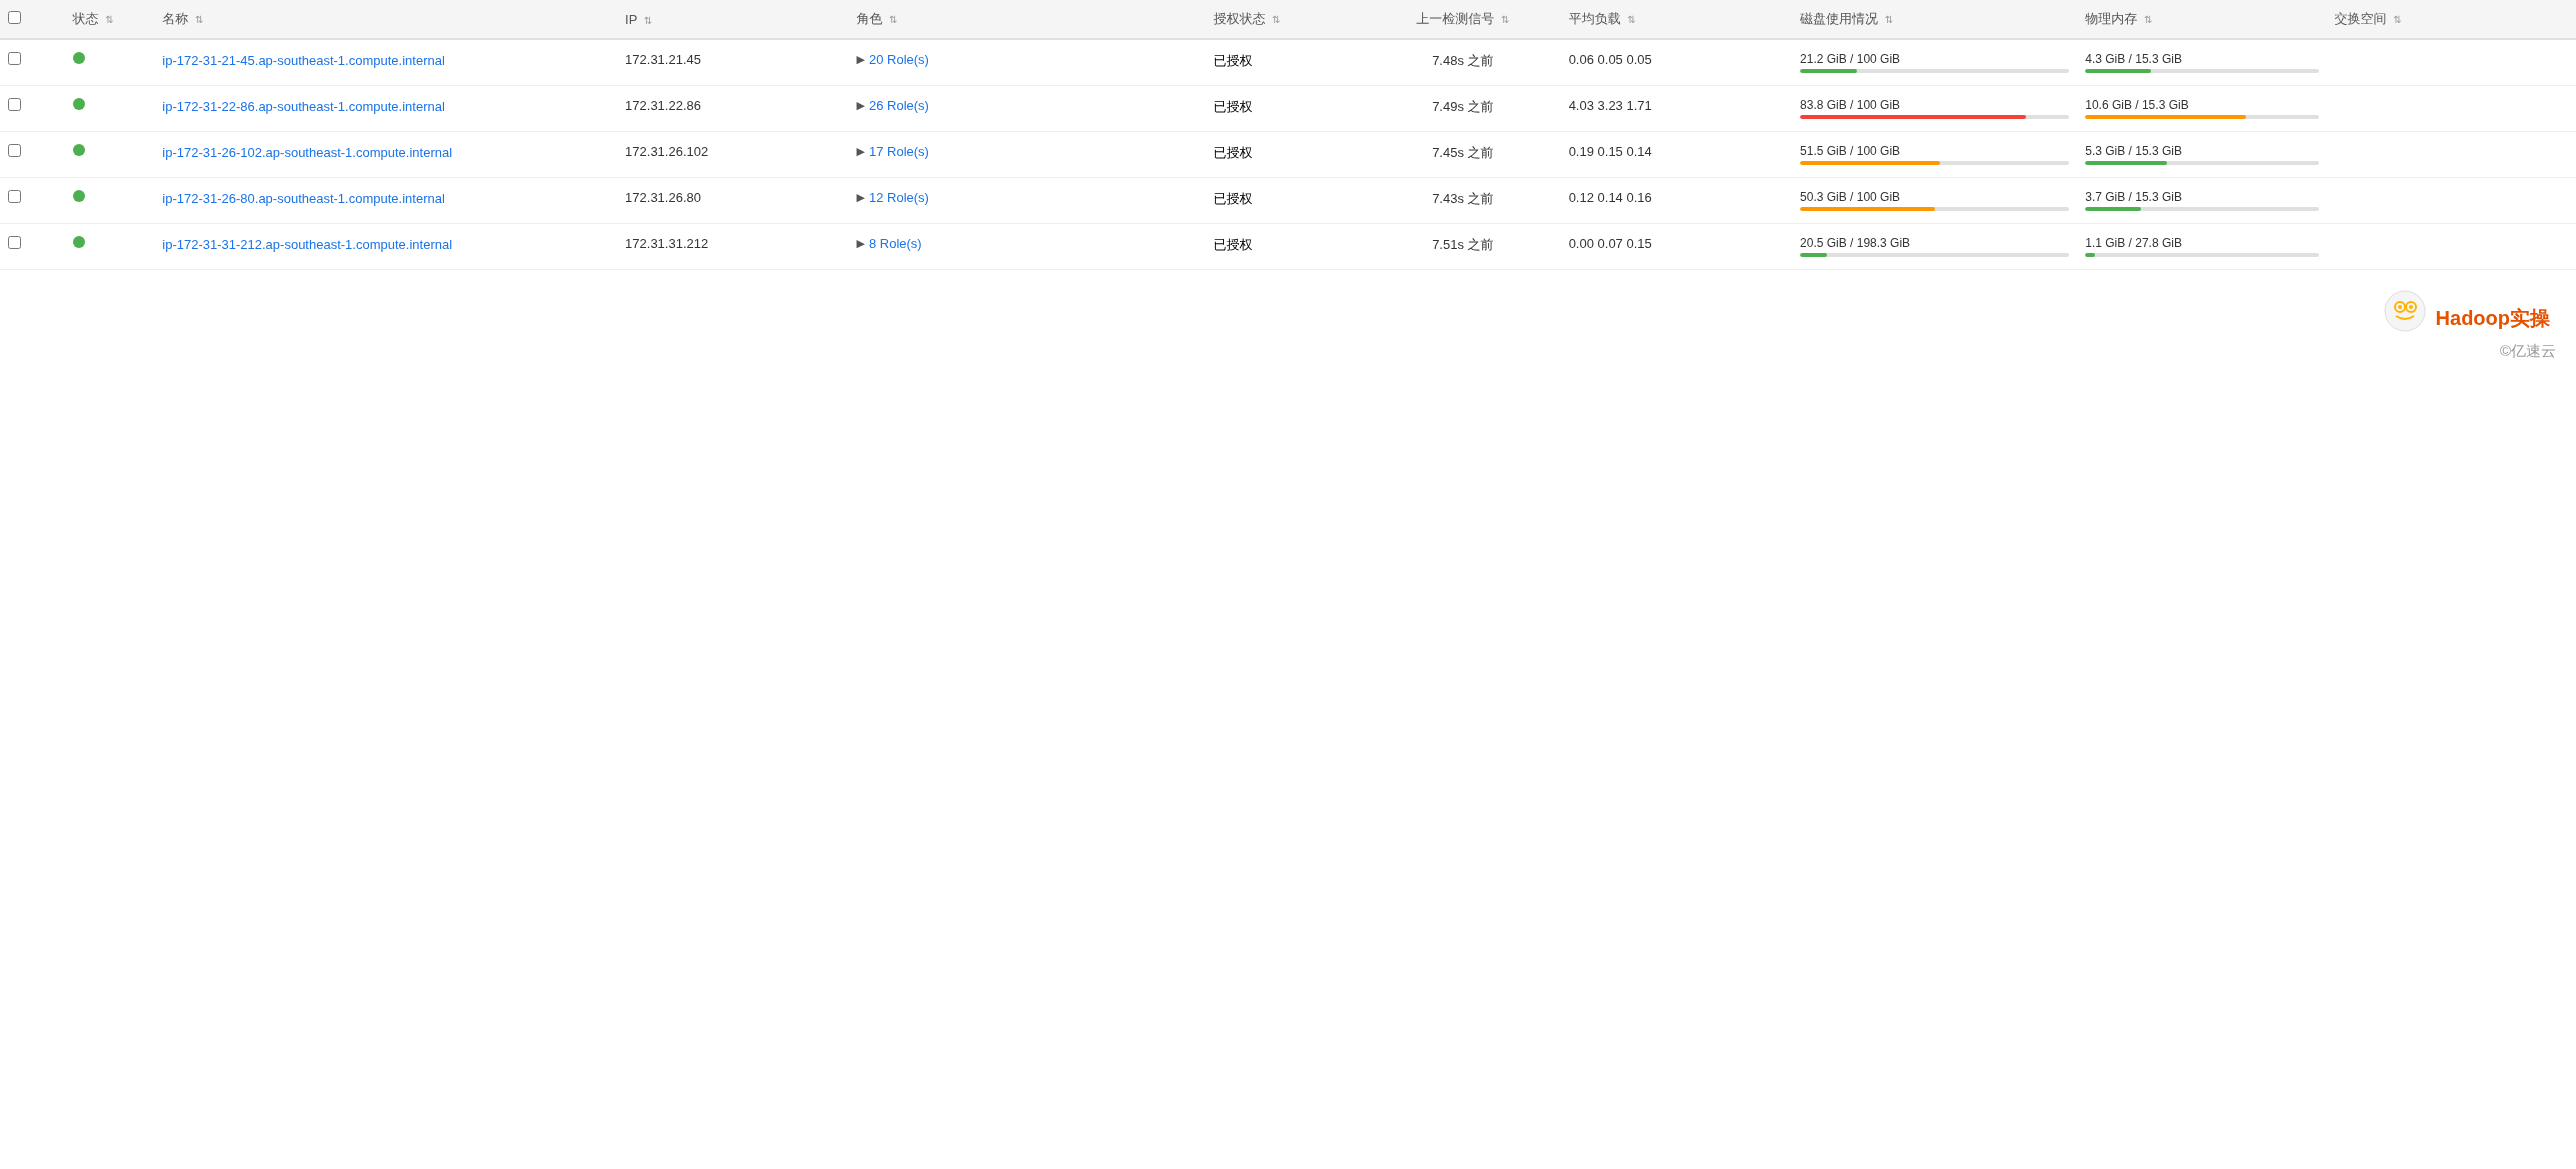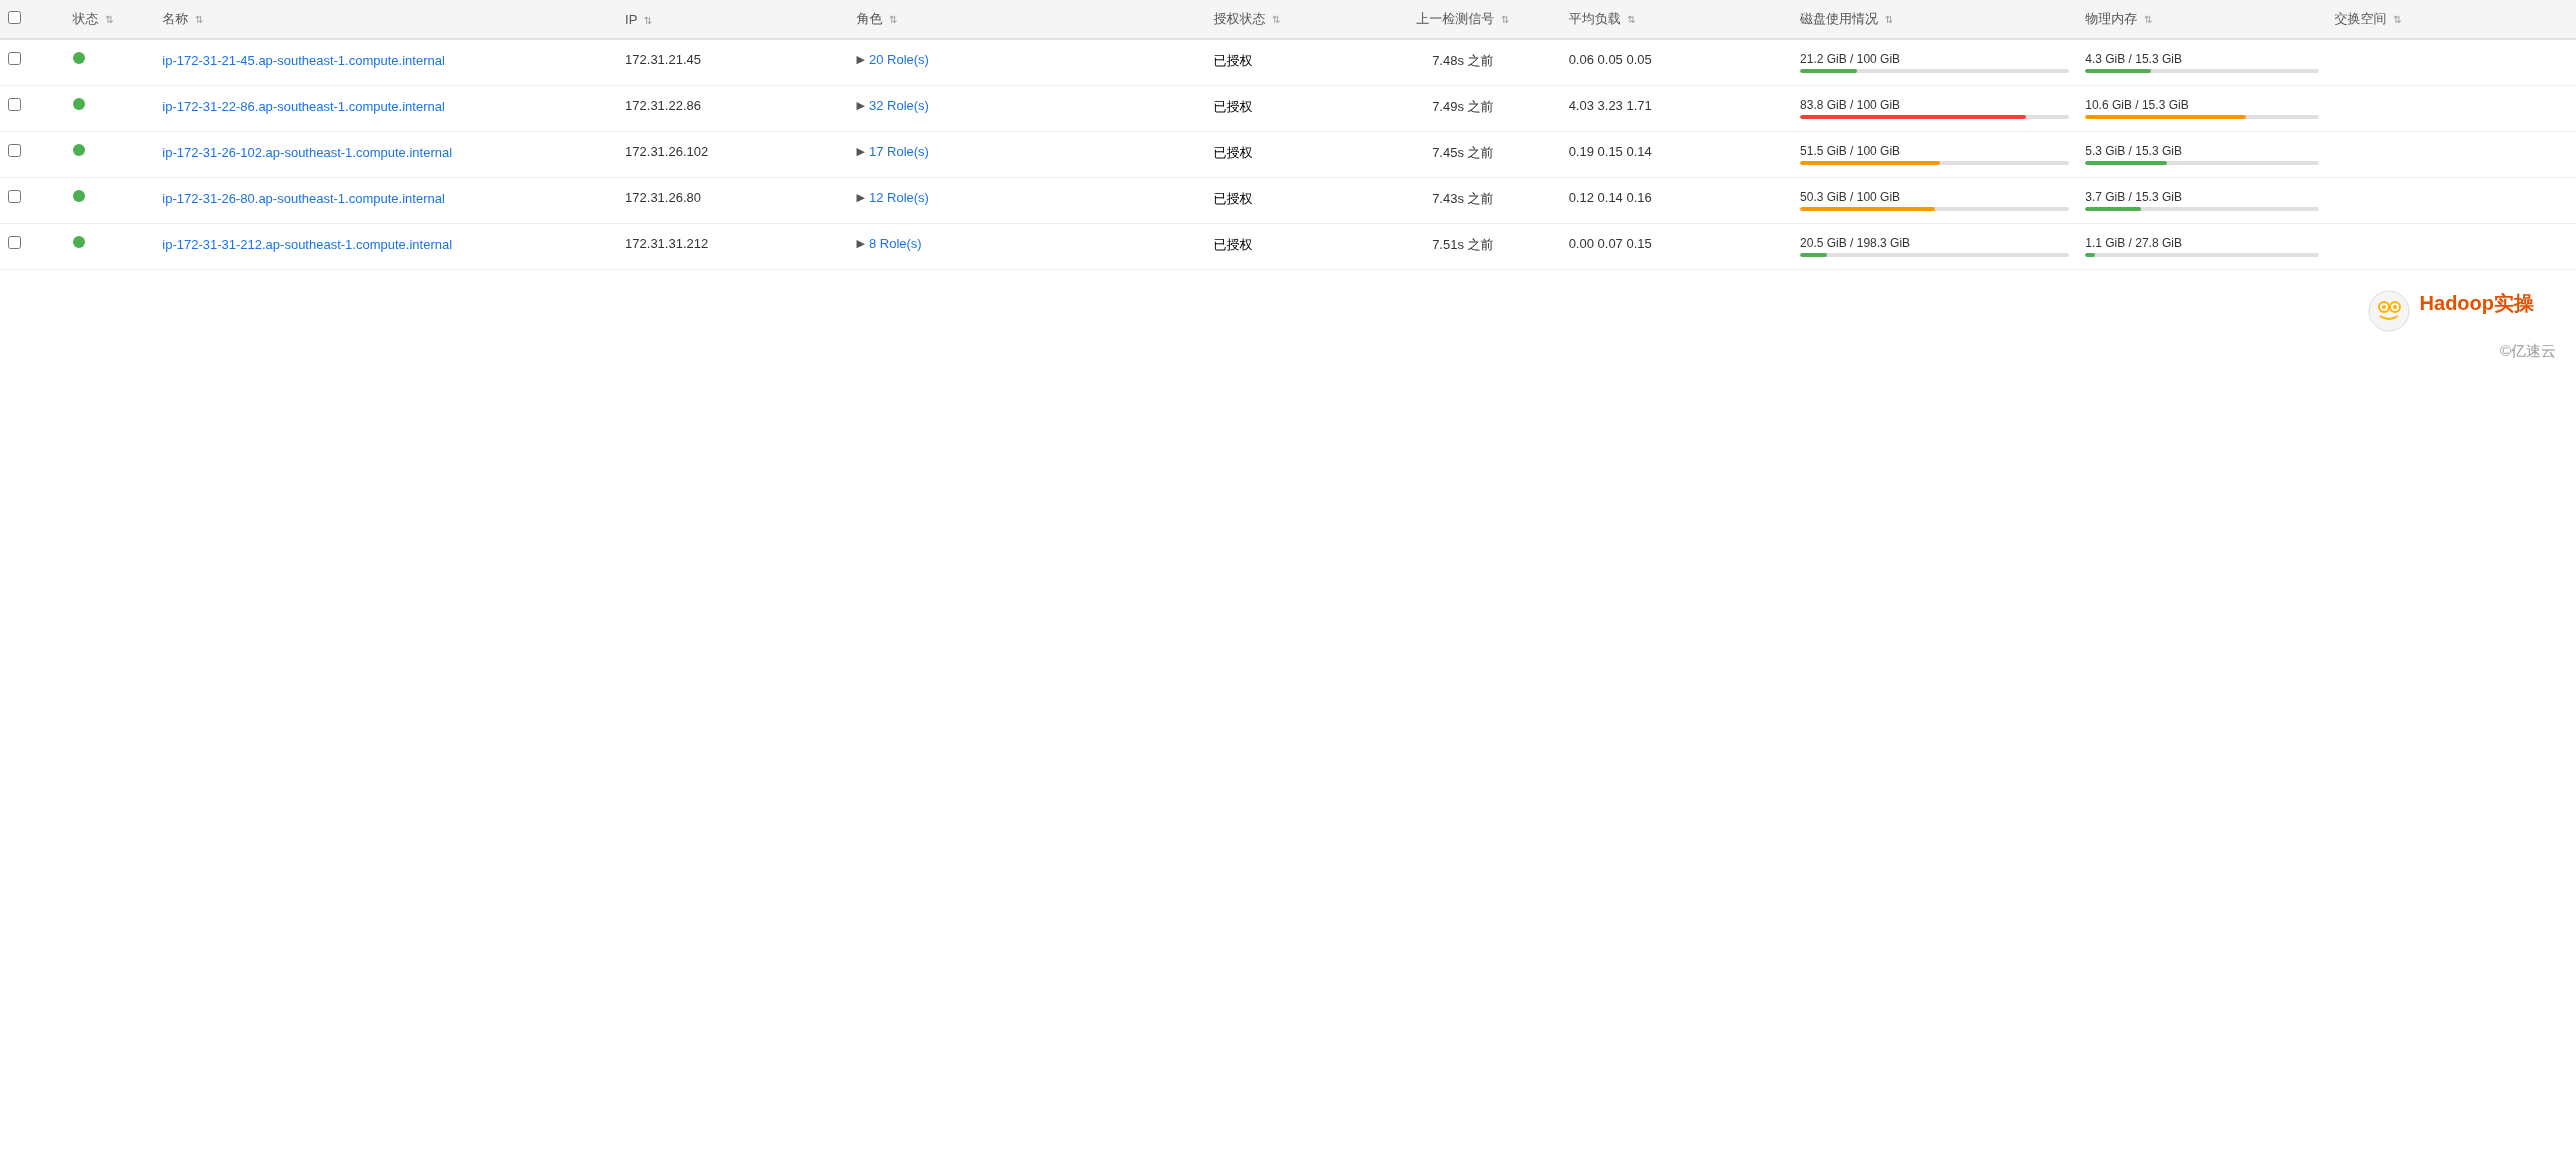--- a/index.html
+++ b/index.html
@@ -113,22 +113,22 @@
       border-radius: 2px;
     }
     .bar-green { background: #4caf50; }
     .bar-orange { background: #ff9800; }
     .bar-red { background: #f44336; }
 
     
     .footer-branding {
       display: flex;
       justify-content: flex-end;
-      align-items: flex-start;
-      padding: 20px 42px 10px;
+      align-items: flex-end;
+      padding: 20px 26px 10px;
       gap: 10px;
     }
     .brand-text {
       font-size: 20px;
       color: #e65100;
       font-weight: 600;
     }
     .ali-brand {
       font-size: 15px;
       color: #999;
@@ -251,21 +251,21 @@
       </td>
       <td class="name-col">
         <span class="node-name">ip-172-31-22-86.ap-southeast-1.compute.internal</span>
       </td>
       <td class="ip-col">
         <span>172.31.22.86</span>
       </td>
       <td class="role-col relative-cell">
         <span class="role-link">
           <span class="arrow-icon">▶</span>
-          <span>32 Role(s)</span>
+          <span>26 Role(s)</span>
         </span>
       </td>
       <td class="auth-col">
         <span class="auth-badge">已授权</span>
       </td>
       <td class="signal-col">
         <span>7.49s 之前</span>
       </td>
       <td class="load-col">
         <span class="load-values">4.03  3.23  1.71</span>

